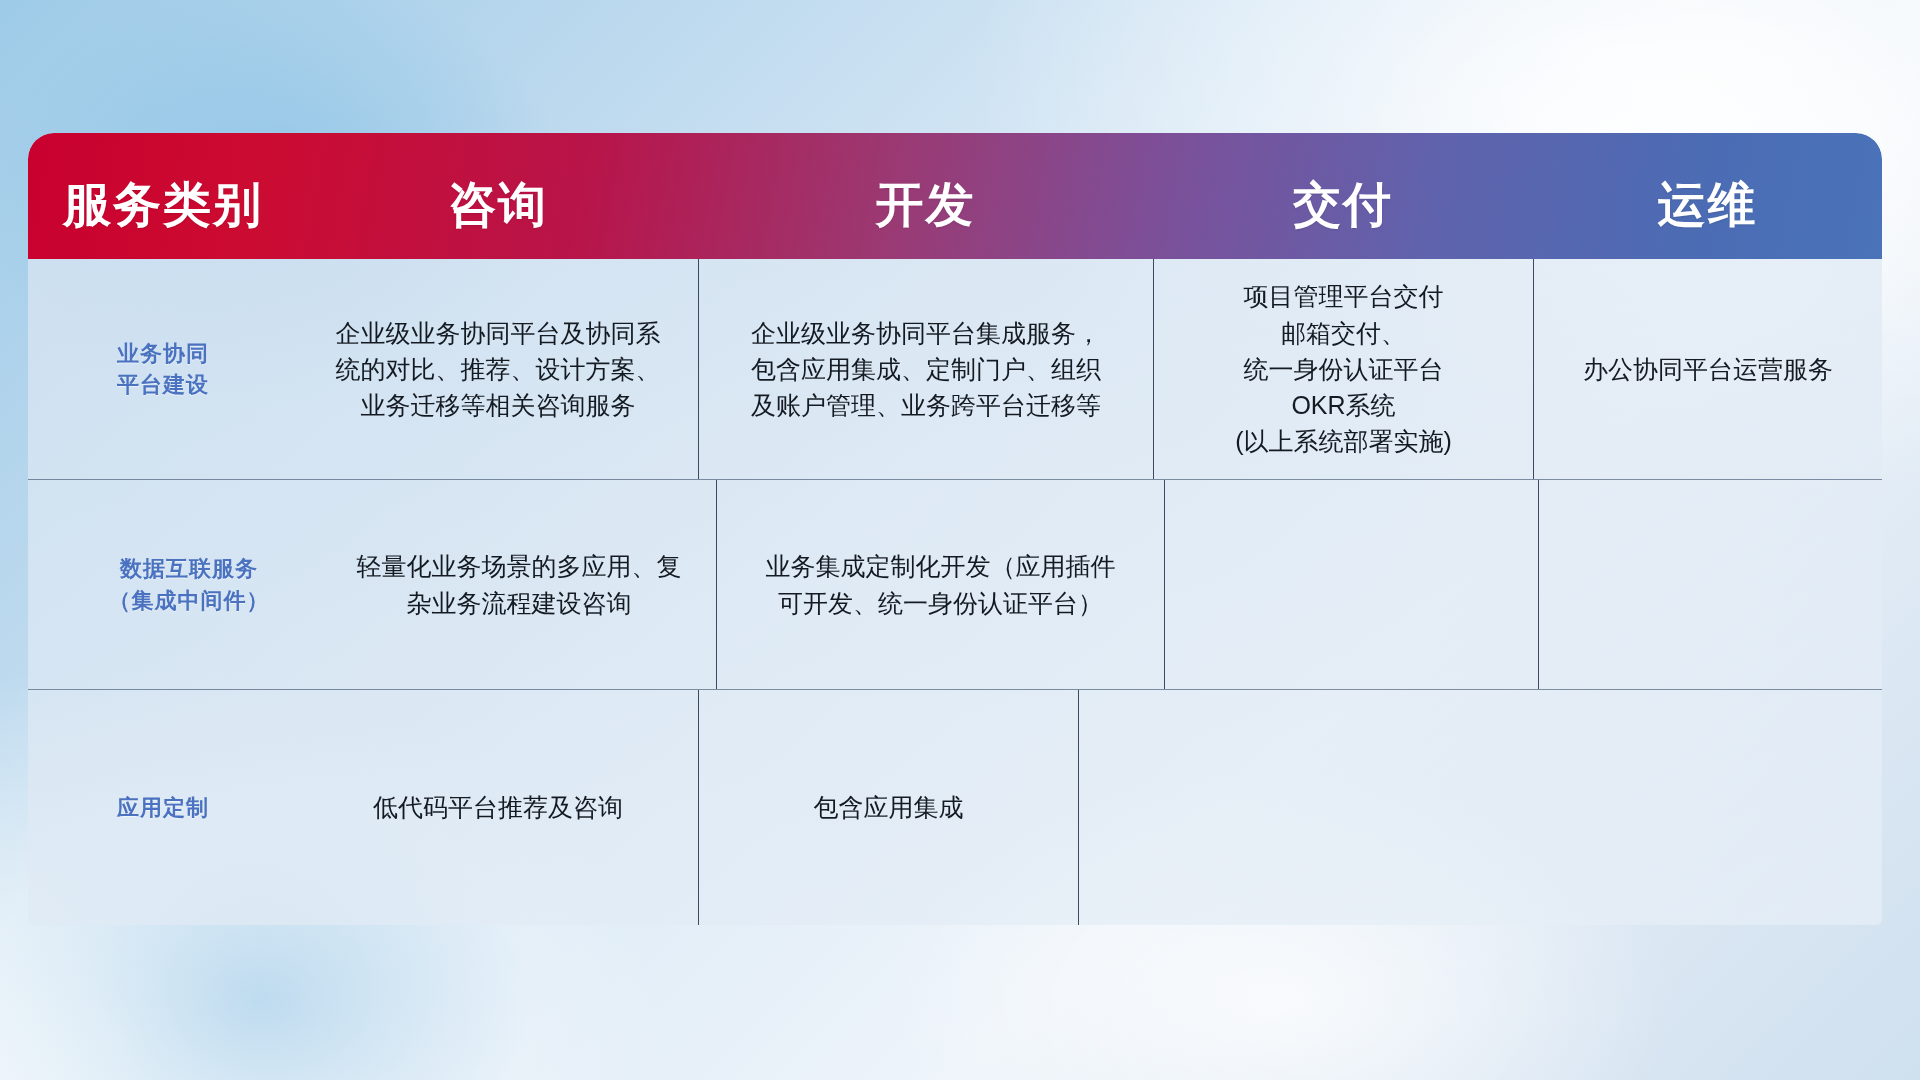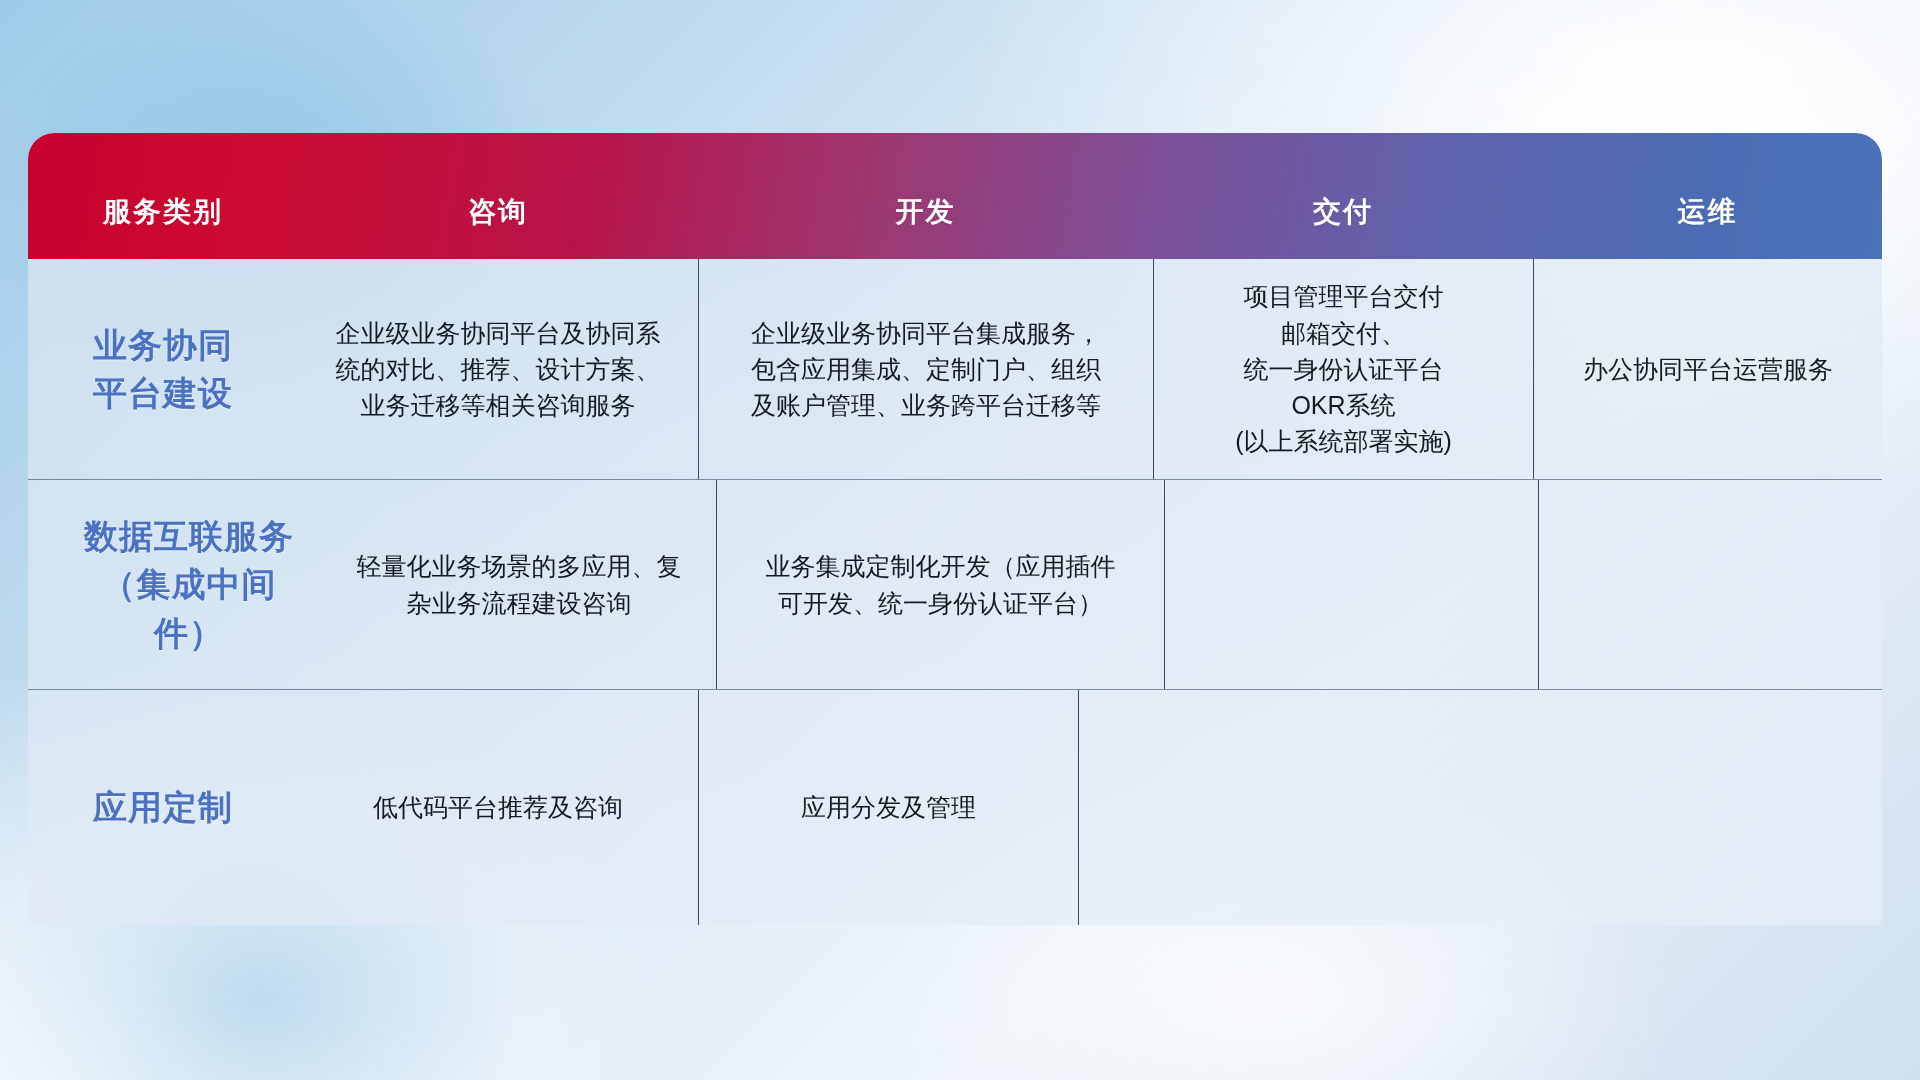--- a/index.html
+++ b/index.html
@@ -57,24 +57,24 @@
         #9a3a74 47%,
         #7a519b 62%,
         #5f63ad 76%,
         #4b6cb4 90%,
         #4a73b9 100%);
     align-items: flex-end;
   }
   .table-header .cell {
     text-align: center;
     color: #ffffff;
-    font-size: 28px;
+    font-size: 48px;
     font-weight: bold;
     letter-spacing: 2px;
-    padding-bottom: 28px;
+    padding-bottom: 22px;
     text-shadow: 0 1px 2px rgba(0,0,0,0.10);
   }
 
   .table-body {
     background: linear-gradient(160deg, rgba(214,228,242,0.80) 0%, rgba(222,233,244,0.76) 40%, rgba(231,239,247,0.72) 100%);
   }
   .row {
     display: flex;
     align-items: stretch;
     border-bottom: 1.5px solid rgba(40,60,90,0.55);
@@ -91,21 +91,21 @@
 
   
   .c1 { width: 270px; }
   .c2 { width: 400px; }
   .c3 { width: 455px; }
   .c4 { width: 380px; }
   .c5 { width: 349px; }
 
   .row-label {
     color: #4a72c0;
-    font-size: 34px;
+    font-size: 22px;
     font-weight: bold;
     line-height: 1.42;
     text-align: center;
     white-space: pre-line;
     letter-spacing: 1px;
     text-shadow: 0 1px 1px rgba(255,255,255,0.55);
   }
   .cell-text {
     color: #141a22;
     font-size: 25px;
@@ -197,21 +197,21 @@
     </div>
 
     <div class="row r3">
       <div class="cell c1">
         <span class="row-label">应用定制</span>
       </div>
       <div class="cell c2">
         <span class="cell-text">低代码平台推荐及咨询</span>
       </div>
       <div class="cell c4 vsep">
-        <span class="cell-text">应用分发及管理</span>
+        <span class="cell-text">包含应用集成</span>
       </div>
       <div class="cell c5 vsep">
         <span class="cell-text"></span>
       </div>
     </div>
 
   </div>
 </div>
 
 </body></html>

